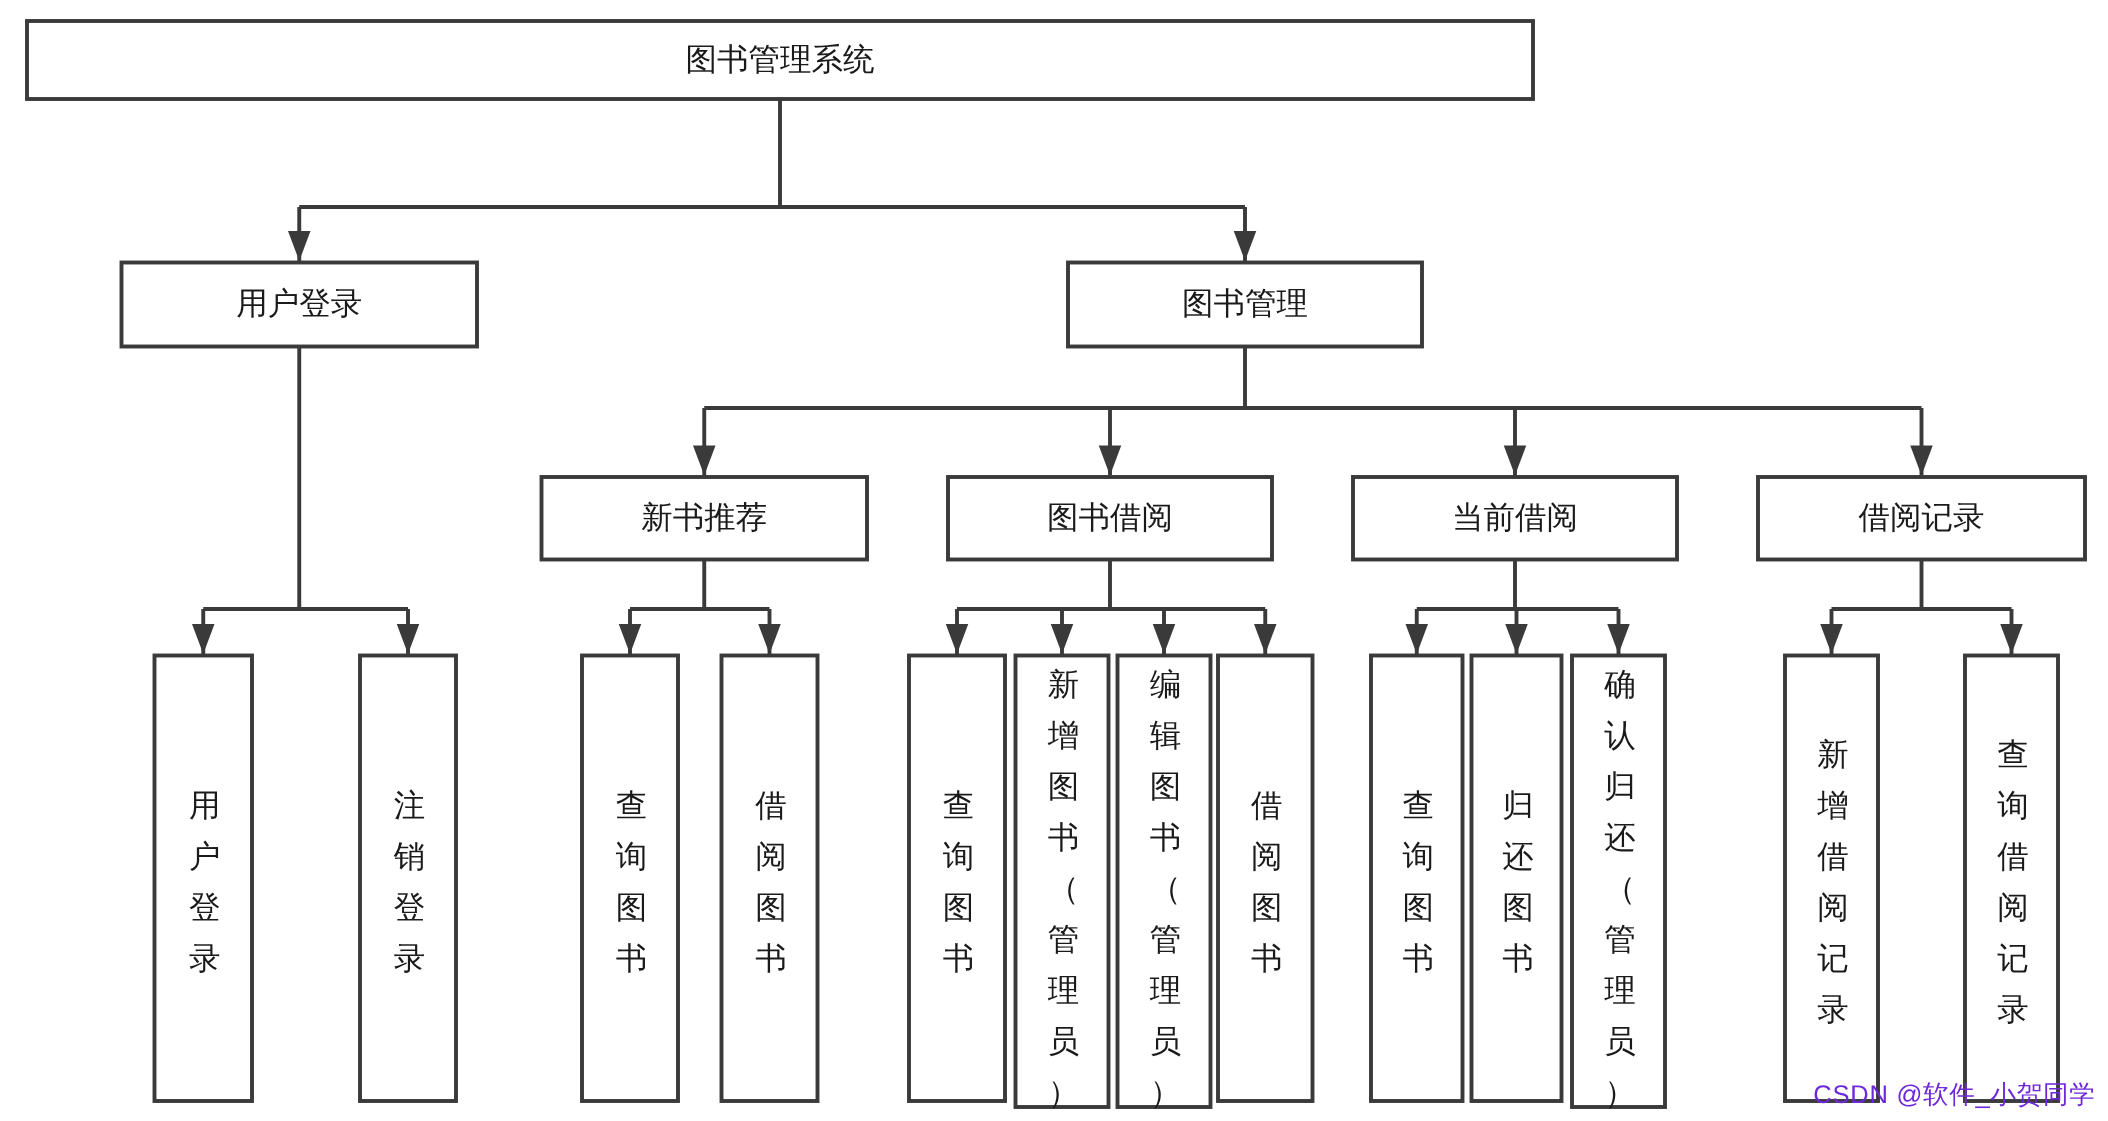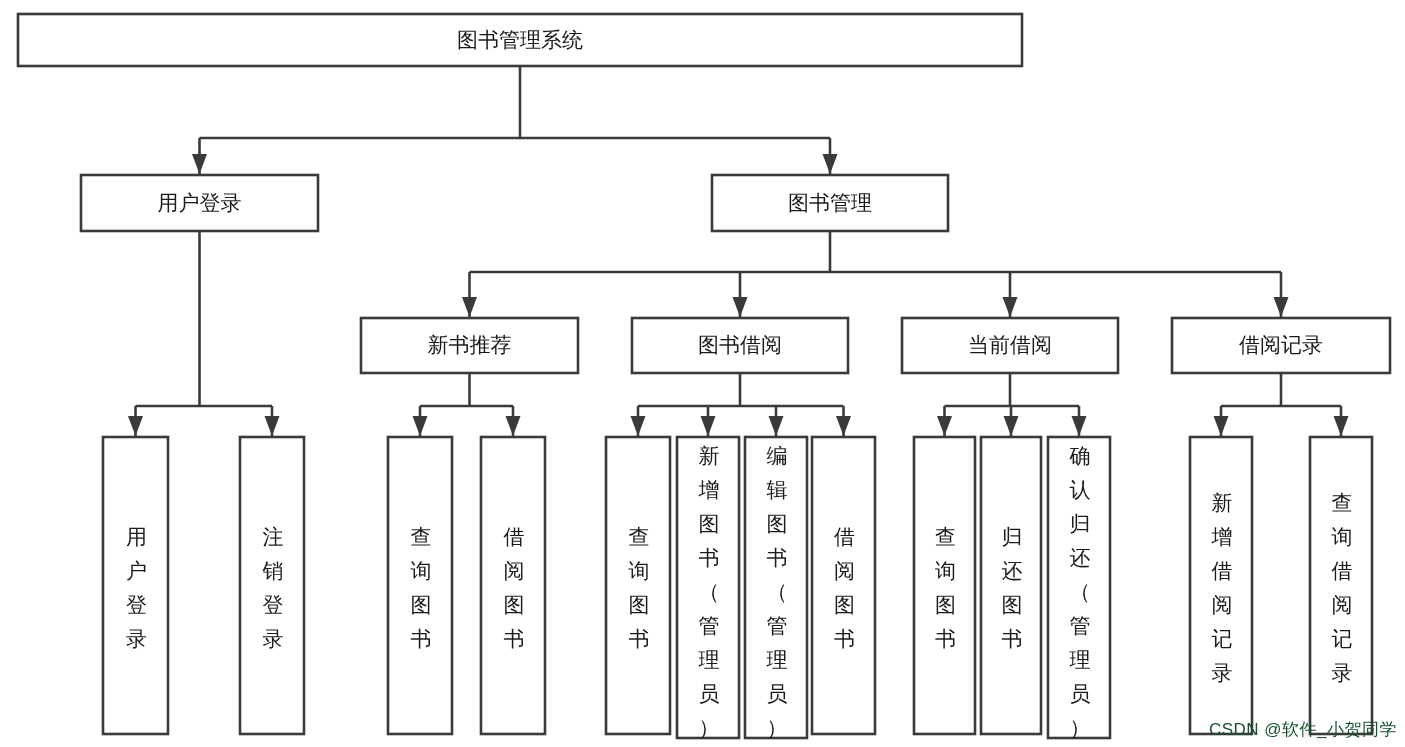--- a/index.html
+++ b/index.html
@@ -54,21 +54,21 @@
     font-size: 21px;
     fill: #1a1a1a;
     text-anchor: middle;
   }
   .watermark-text {
     position: absolute;
     right: 8px;
     bottom: 6px;
     font-family: "Liberation Sans", "DejaVu Sans", sans-serif;
     font-size: 17px;
-    color: #14532d;
+    color: #6d28d9;
     letter-spacing: 0.5px;
     white-space: nowrap;
     user-select: none;
   }
 </style>
 </head>
 <body>
 
 <div id="diagram-root">
   <svg id="tree-svg" viewBox="0 0 1405 747" xmlns="http://www.w3.org/2000/svg">

